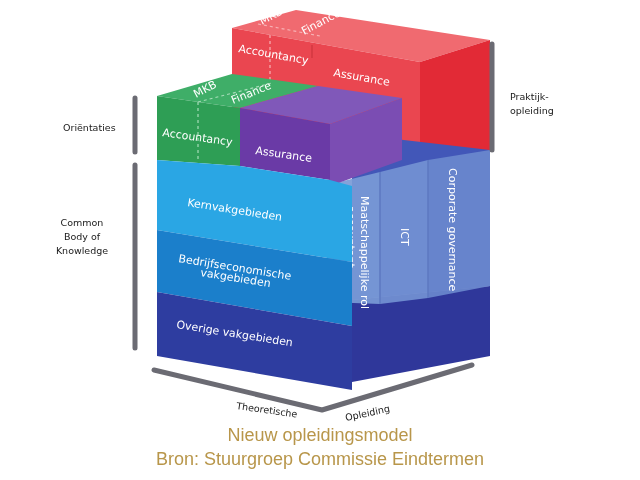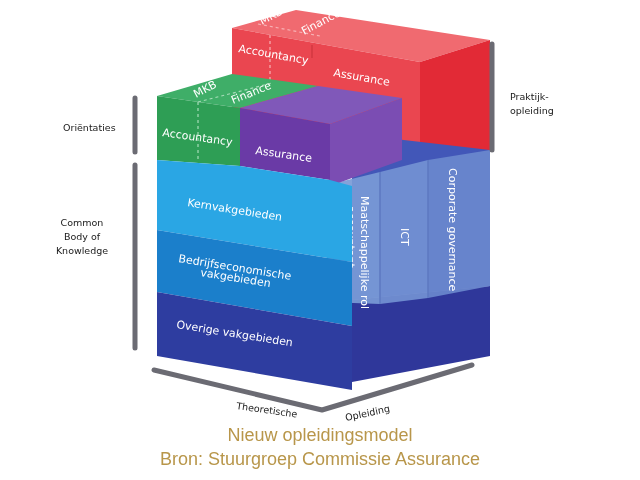--- a/index.html
+++ b/index.html
@@ -79,13 +79,13 @@
   <text class="side" x="82" y="226" text-anchor="middle">Common</text>
   <text class="side" x="82" y="240" text-anchor="middle">Body of</text>
   <text class="side" x="82" y="254" text-anchor="middle">Knowledge</text>
   <text class="side" x="510" y="100">Praktijk-</text>
   <text class="side" x="510" y="114">opleiding</text>
   <text class="side" transform="translate(236,409) rotate(8)">Theoretische</text>
   <text class="side" transform="translate(346,421) rotate(-12)">Opleiding</text>
 </svg>
 
 <div class="caption" style="top:424px;">Nieuw opleidingsmodel</div>
-<div class="caption" style="top:448px;">Bron: Stuurgroep Commissie Assurance</div>
+<div class="caption" style="top:448px;">Bron: Stuurgroep Commissie Eindtermen</div>
 
 </body></html>

